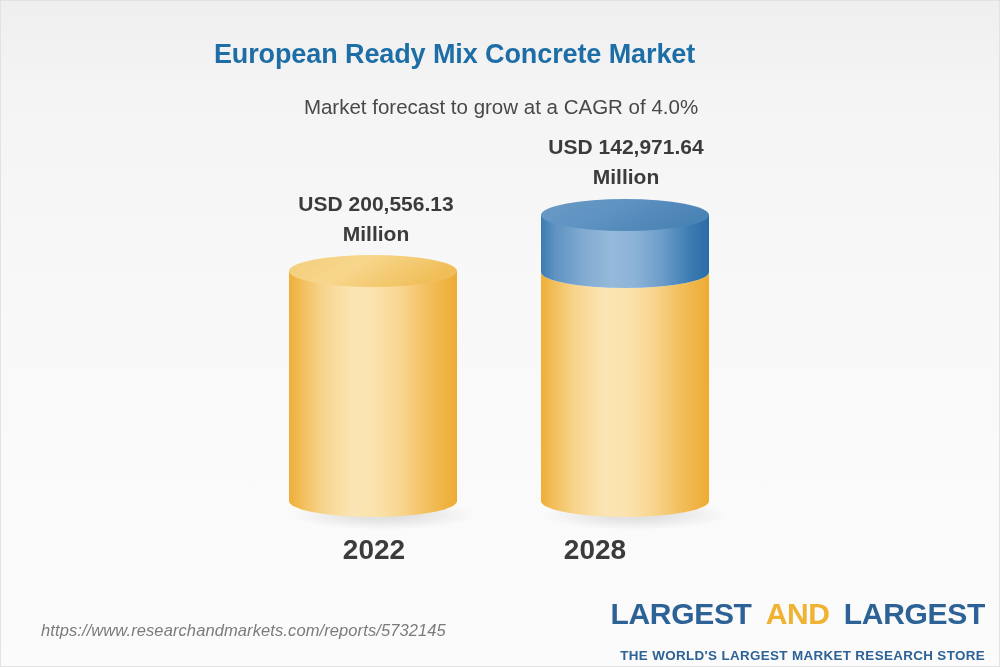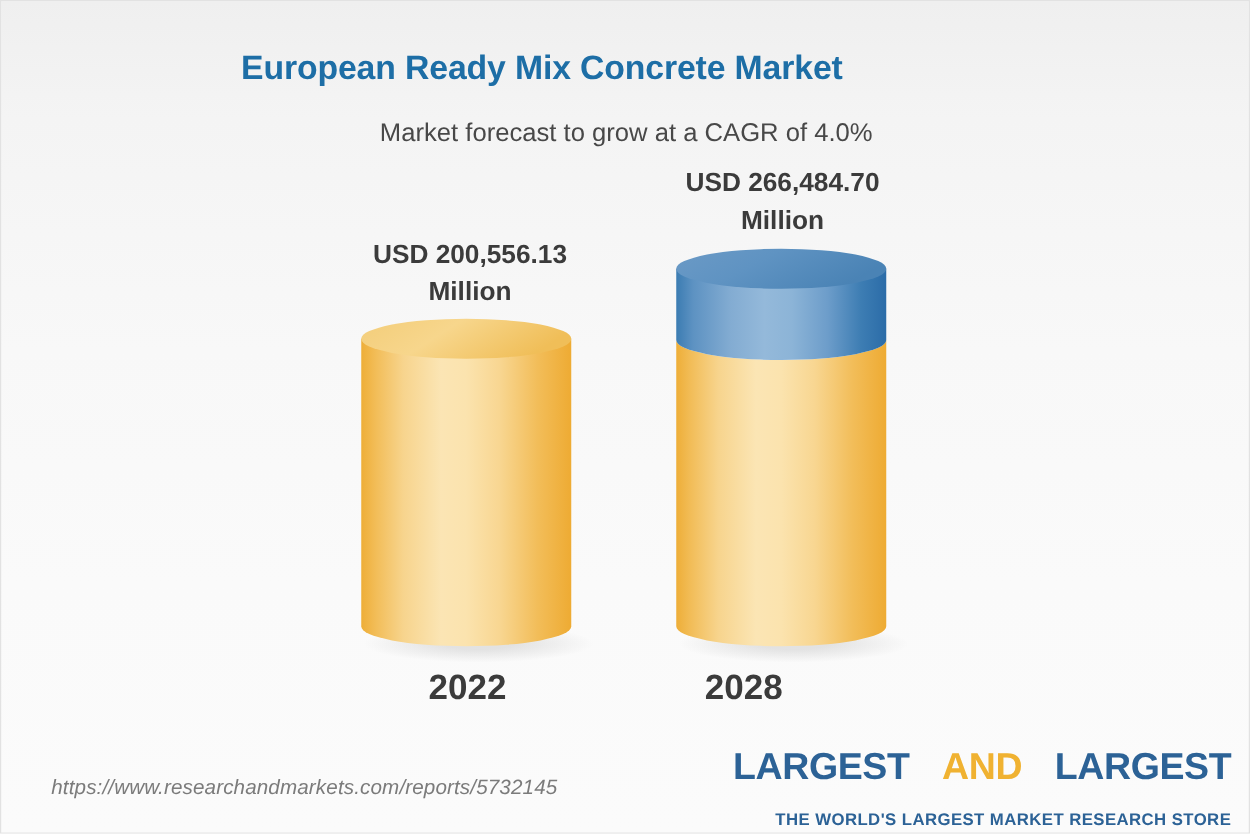--- a/index.html
+++ b/index.html
@@ -28,20 +28,21 @@
   .chart-title {
     position: absolute;
     left: 0;
     top: 38px;
     width: 865px;
     text-align: center;
     font-size: 27px;
     font-weight: bold;
     color: #1d6ea6;
     letter-spacing: -0.1px;
+    padding-left: 21px;
   }
   .chart-subtitle {
     position: absolute;
     left: 0;
     top: 94px;
     width: 1000px;
     text-align: center;
     font-size: 20.5px;
     font-weight: normal;
     color: #484848;
@@ -159,21 +160,21 @@
 
         <path d="M6,18 L6,248 A84,16 0 0 0 174,248 L174,18 Z" fill="url(#goldBody1)"></path>
 
         <ellipse cx="90" cy="18" rx="84" ry="16" fill="url(#goldTop1)"></ellipse>
       </svg>
     </div>
 
     <div class="cat-label" style="left:285px; top:533px; width:176px;">2022</div>
 
     <div class="value-label" style="left:505px; top:131px; width:240px;">
-      <span class="vl-line">USD 266,484.70</span>
+      <span class="vl-line">USD 142,971.64</span>
       <span class="vl-line">Million</span>
     </div>
 
     <div class="cyl-wrap" style="left:534px; top:196px;">
       <svg class="cyl-svg" width="192" height="334" viewBox="0 0 192 334">
         <defs>
           <linearGradient id="goldBody2" x1="0" y1="0" x2="1" y2="0">
             <stop offset="0.00" stop-color="#eeae38"></stop>
             <stop offset="0.07" stop-color="#f2bd58"></stop>
             <stop offset="0.20" stop-color="#f7d48d"></stop>
@@ -214,17 +215,17 @@
       </svg>
     </div>
 
     <div class="cat-label" style="left:506px; top:533px; width:176px;">2028</div>
 
   </div>
 
   <div class="source-url">https://www.researchandmarkets.com/reports/5732145</div>
 
   <div class="brand">
-    <div class="brand-main"><span>LARGEST</span><span class="b-and" style="margin: 0px 26px;">AND</span><span>LARGEST</span></div>
+    <div class="brand-main"><span>LARGEST</span><span class="b-and" style="margin: 0px 14px;">AND</span><span>LARGEST</span></div>
     <div class="brand-tag">THE WORLD'S LARGEST MARKET RESEARCH STORE</div>
   </div>
 
 </div>
 
 </body></html>

